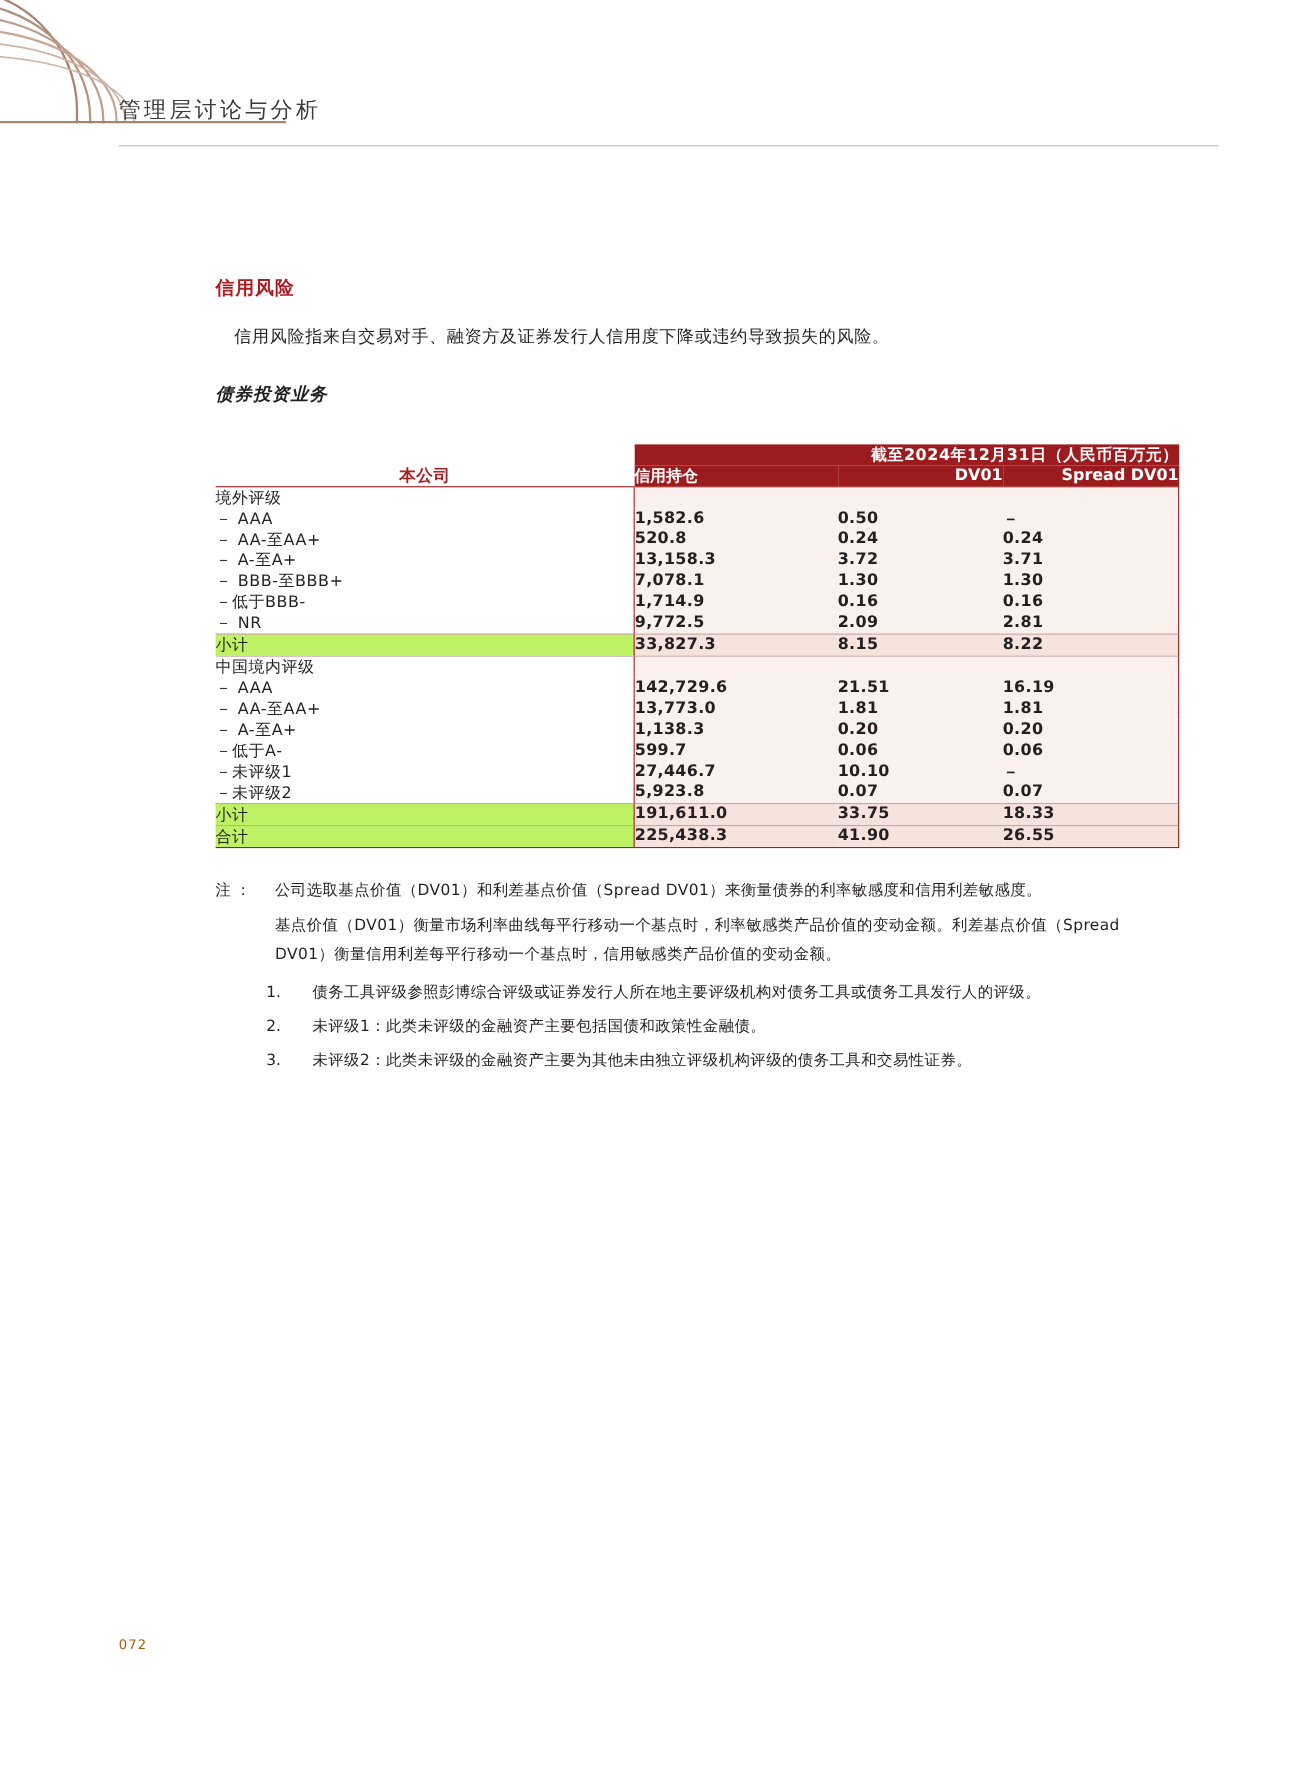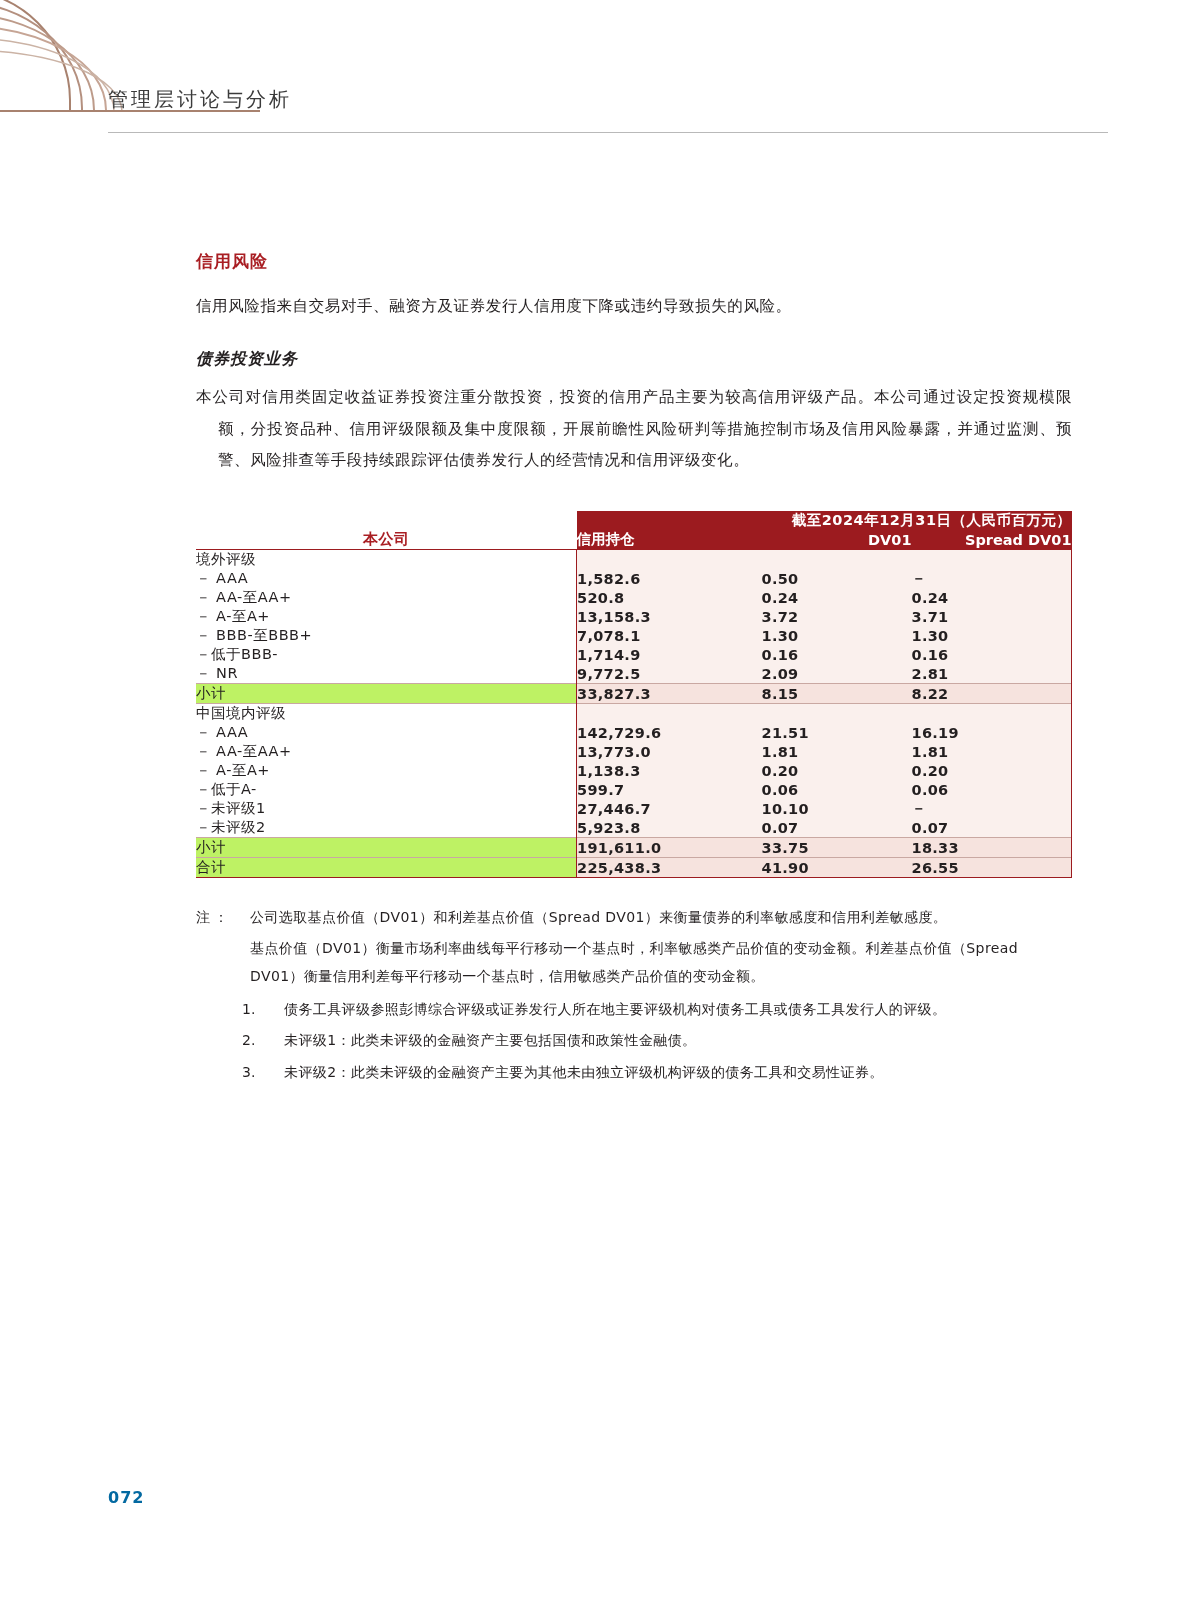--- a/index.html
+++ b/index.html
@@ -65,21 +65,21 @@
     font-weight: bold;
     letter-spacing: 1px;
     margin: 0 0 18px 0;
     font-family: "DejaVu Sans", sans-serif;
   }
 
   p.body-text {
     font-size: 15.5px;
     line-height: 2.05;
     letter-spacing: 0.6px;
-    margin: 0 0 22px 0;
+    margin: 0 0 22px 17px;
     color: #231f20;
     font-family: "DejaVu Sans", sans-serif;
     text-align: justify;
   }
   p.hang {
     padding-left: 22px;
     text-indent: -22px;
   }
 
   .sub-title {
@@ -199,25 +199,24 @@
   .note-para {
     margin-left: 54px;
     margin-bottom: 6px;
   }
 
   
   .page-number {
     position: absolute;
     left: 108px;
     top: 1488px;
-    font-size: 16px;
-    color: #0369a1;
+    font-size: 12px;
+    color: #a16207;
     letter-spacing: 1px;
     font-family: "DejaVu Sans", sans-serif;
-    font-weight: bold;
   }
 </style>
 </head>
 <body>
 
 <div class="header">
   <div class="header-swoosh">
     <svg width="260" height="140" viewBox="0 0 260 140">
       <g fill="none" stroke="#b08d7f" stroke-width="2">
         <path d="M -40 -10 C 20 -10 70 40 70 100 L 70 112" stroke="#a8826f"></path>
@@ -237,21 +236,20 @@
 </div>
 
 <div class="content">
 
   <h2 class="section-title">信用风险</h2>
 
   <p class="body-text">信用风险指来自交易对手、融资方及证券发行人信用度下降或违约导致损失的风险。</p>
 
   <h3 class="sub-title">债券投资业务</h3>
 
-  <p class="body-text hang">本公司对信用类固定收益证券投资注重分散投资，投资的信用产品主要为较高信用评级产品。本公司通过设定投资规模限额，分投资品种、信用评级限额及集中度限额，开展前瞻性风险研判等措施控制市场及信用风险暴露，并通过监测、预警、风险排查等手段持续跟踪评估债券发行人的经营情况和信用评级变化。</p>
 
 
   <div class="table-wrap">
     <table class="fin">
       <colgroup>
         <col>
         <col class="valcol">
         <col class="dvcol">
         <col class="spreadcol">
       </colgroup>

